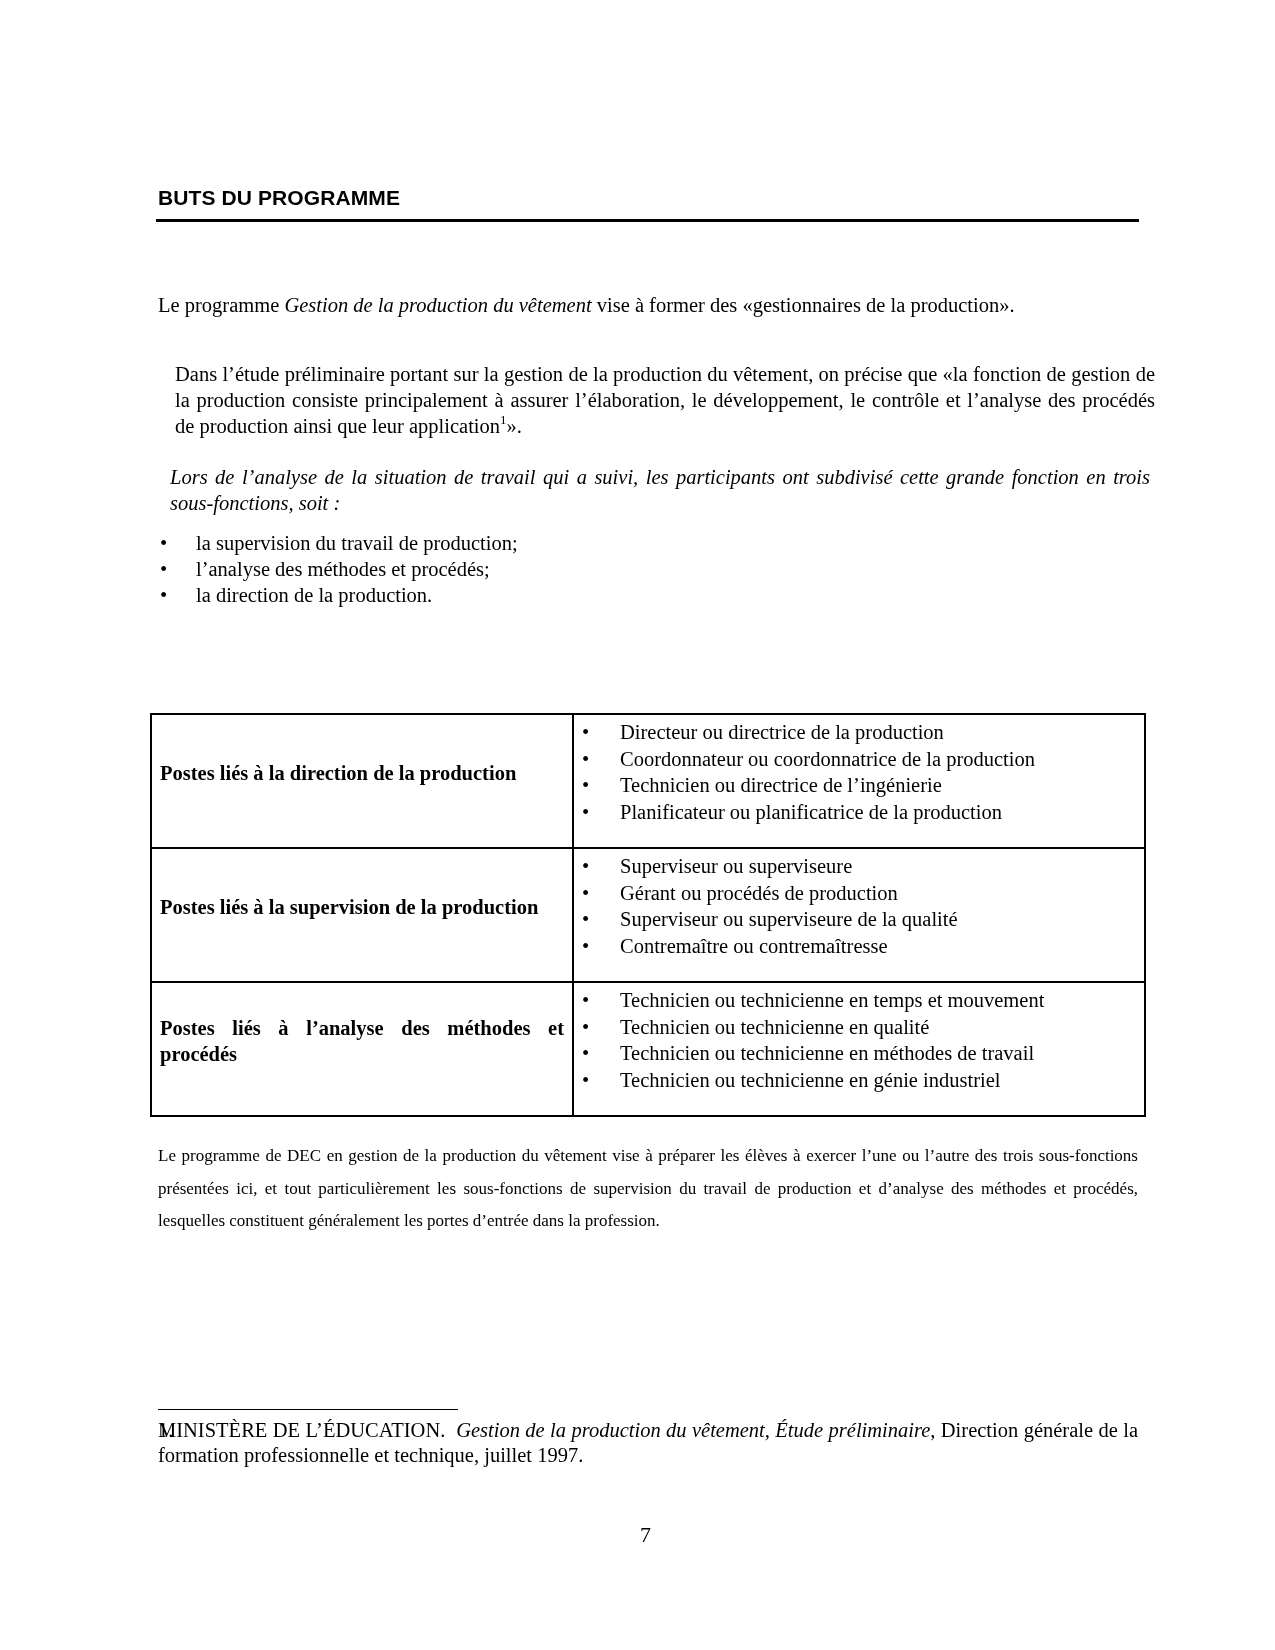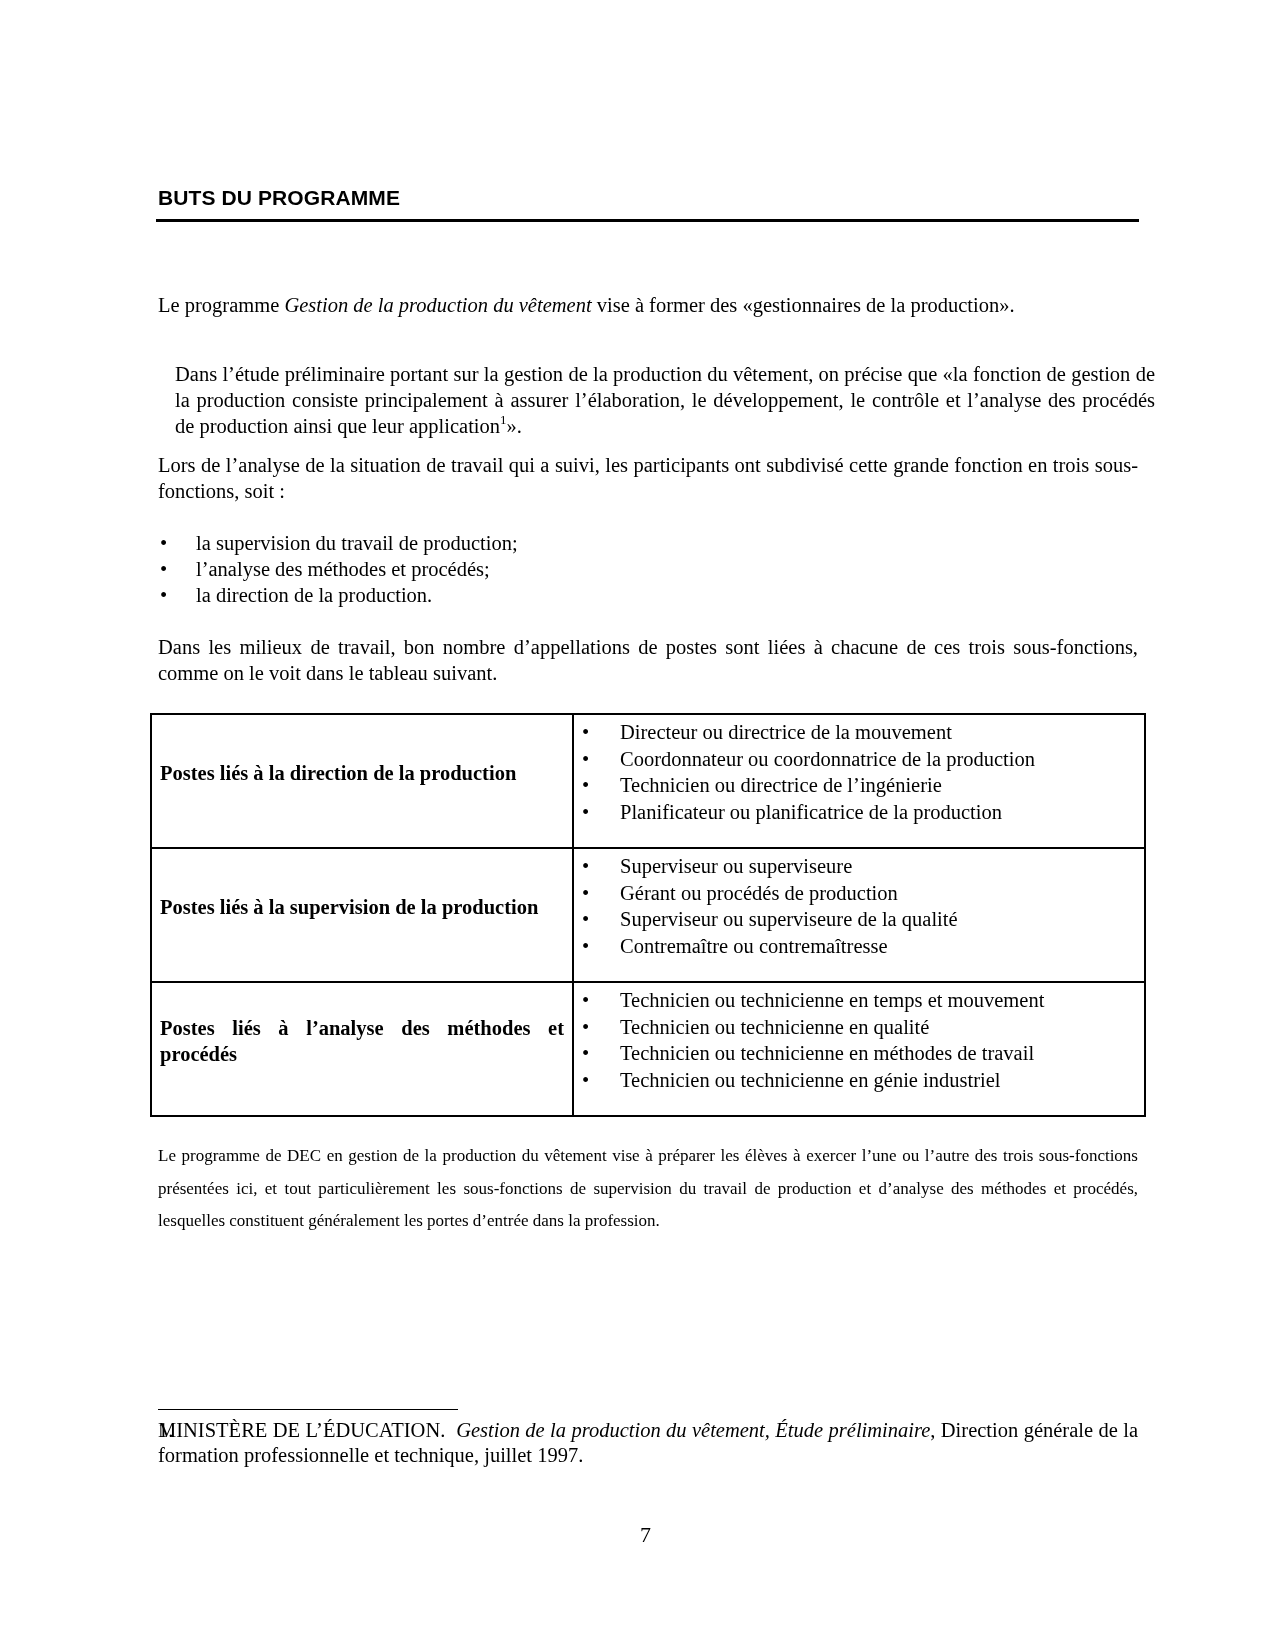--- a/index.html
+++ b/index.html
@@ -41,37 +41,36 @@
   <div class="heading-rule"></div>
 
   <p class="para p1" style="margin:0;">
     <span>Le programme </span><i>Gestion de la production du vêtement</i><span> vise à former des «gestionnaires de la production».</span>
   </p>
 
   <p class="para p2" style="margin:17px;">
     <span>Dans l’étude préliminaire portant sur la gestion de la production du vêtement, on précise que «la fonction de gestion de la production consiste principalement à assurer l’élaboration, le développement, le contrôle et l’analyse des procédés de production ainsi que leur application</span><sup>1</sup><span>».</span>
   </p>
 
-  <p class="para p3" style="margin:0;">Lors de l’analyse de la situation de travail qui a suivi, les participants ont subdivisé cette grande fonction en trois sous-fonctions, soit :</p>
+  <p class="para p3" style="margin:12px;font-style:italic;">Lors de l’analyse de la situation de travail qui a suivi, les participants ont subdivisé cette grande fonction en trois sous-fonctions, soit :</p>
 
   <ul class="bullets">
     <li><span class="dot">•</span><span>la supervision du travail de production;</span></li>
     <li><span class="dot">•</span><span>l’analyse des méthodes et procédés;</span></li>
     <li><span class="dot">•</span><span>la direction de la production.</span></li>
   </ul>
 
-  <p class="para p4" style="margin:0;">Dans les milieux de travail, bon nombre d’appellations de postes sont liées à chacune de ces trois sous-fonctions, comme on le voit dans le tableau suivant.</p>
 
   <table class="postes">
     <tbody>
         <tr>
       <td class="label">Postes liés à la direction de la production</td>
       <td class="items">
         <ul>
-          <li><span class="dot">•</span><span>Directeur ou directrice de la mouvement</span></li>
+          <li><span class="dot">•</span><span>Directeur ou directrice de la production</span></li>
           <li><span class="dot">•</span><span>Coordonnateur ou coordonnatrice de la production</span></li>
           <li><span class="dot">•</span><span>Technicien ou directrice de l’ingénierie</span></li>
           <li><span class="dot">•</span><span>Planificateur ou planificatrice de la production</span></li>
         </ul>
       </td>
     </tr>
     <tr>
       <td class="label justify-first">Postes liés à la supervision de la production</td>
       <td class="items">
         <ul>

